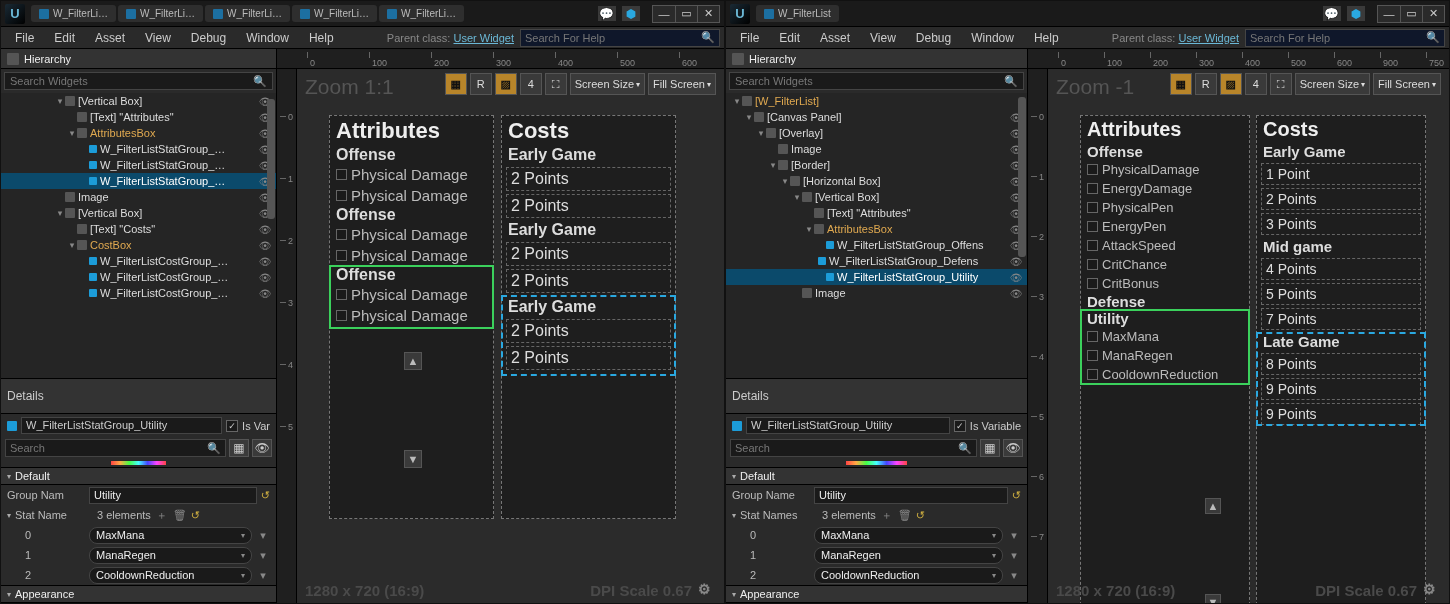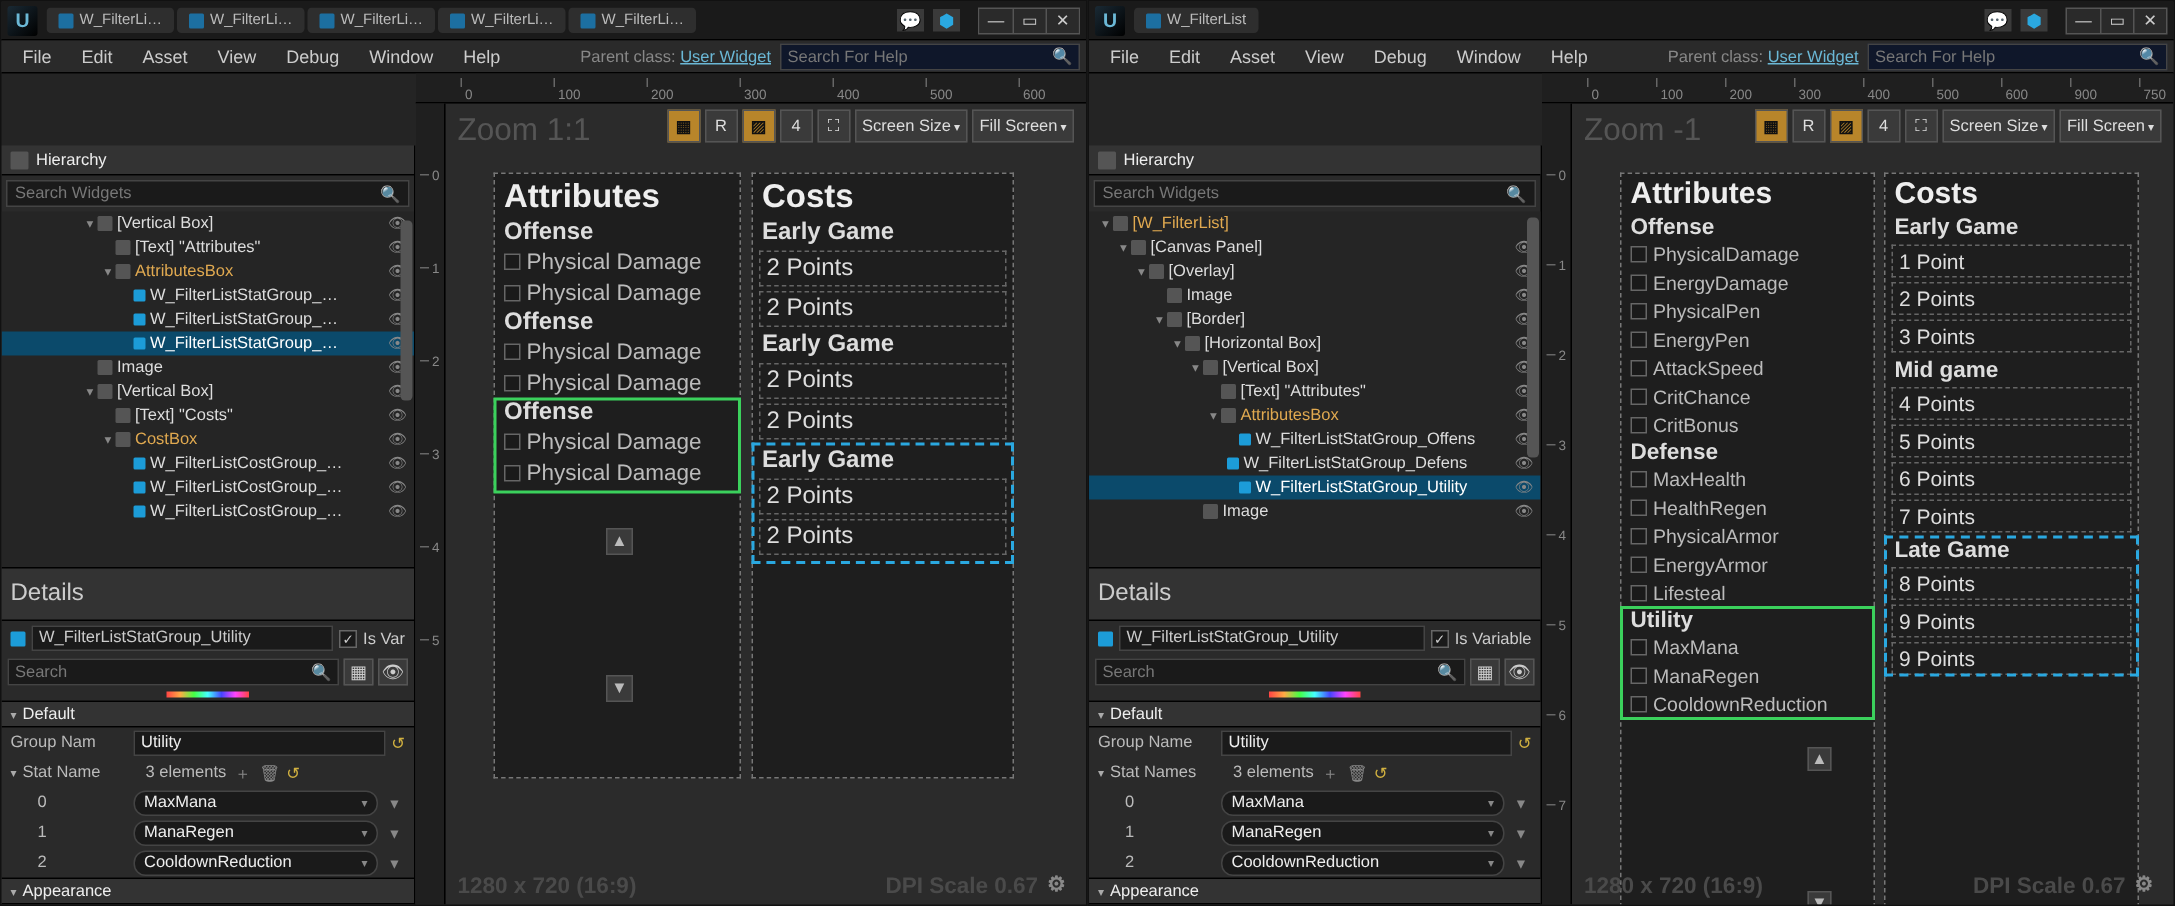--- a/index.html
+++ b/index.html
@@ -60,21 +60,21 @@
   .menubar .spacer{flex:1;}
   .parentclass{color:#888;margin-right:6px;font-size:11px;}
   .parentclass .link{color:#6bb8d6;text-decoration:underline;}
   .searchbox{
     background:#0f172a;border:1px solid #444;height:18px;
     display:flex;align-items:center;padding:0 4px;color:#777;font-size:11px;
     width:200px;
   }
   .searchbox .mag{margin-left:auto;}
   .body3col{flex:1;display:flex;overflow:hidden;}
-  .leftcol{width:276px;display:flex;flex-direction:column;background:#2a2a2a;border-right:1px solid #000;margin-top:48px;}
+  .leftcol{width:276px;display:flex;flex-direction:column;background:#2a2a2a;border-right:1px solid #000;}
   .panelhead{
     height:20px;background:#333;display:flex;align-items:center;padding:0 6px;
     border-bottom:1px solid #000;font-size:11px;color:#eee;
   }
   .panelhead .ico{width:12px;height:12px;margin-right:5px;background:#555;border-radius:1px;}
   .panelsearch{
     margin:3px;background:#1a1a1a;border:1px solid #444;height:18px;
     display:flex;align-items:center;padding:0 5px;color:#777;font-size:11px;
   }
   .panelsearch .mag{margin-left:auto;}
@@ -83,21 +83,21 @@
     display:flex;align-items:center;height:16px;padding-right:4px;
     font-size:11px;color:#ddd;white-space:nowrap;
   }
   .treerow .arrow{width:10px;text-align:center;color:#888;font-size:9px;}
   .treerow .typeico{width:10px;height:10px;margin-right:3px;border-radius:1px;}
   .treerow .eye{margin-left:auto;font-size:10px;color:#888;width:14px;text-align:center;}
   .treerow.orange{color:#e0a950;}
   .treerow.sel{background:#0b4a6b;color:#fff;}
   .treerow .bluechip{width:8px;height:8px;background:#1c9cd8;margin-right:3px;border-radius:1px;flex:none;}
   .scrollthumb{position:absolute;right:1px;width:8px;background:#555;border-radius:3px;}
-  .detailshead{height:20px;background:#333;display:flex;align-items:center;padding:17px 6px;font-size:16px;border-top:1px solid #000;border-bottom:1px solid #000;}
+  .detailshead{height:20px;background:#333;display:flex;align-items:center;padding:17px 6px;font-size:12px;border-top:1px solid #000;border-bottom:1px solid #000;}
   .detailsrow{display:flex;align-items:center;padding:3px 6px;gap:4px;font-size:11px;}
   .detailsrow .chip{width:10px;height:10px;background:#1c9cd8;border-radius:1px;}
   .detailsrow .namebox{flex:1;background:#1a1a1a;border:1px solid #444;padding:1px 4px;height:17px;overflow:hidden;}
   .checkbox{width:12px;height:12px;background:#1a1a1a;border:1px solid #666;display:flex;align-items:center;justify-content:center;font-size:9px;}
   .dbar{margin:2px 4px;height:18px;display:flex;align-items:center;gap:3px;}
   .dbar .propsearch{flex:1;background:#1a1a1a;border:1px solid #444;height:18px;padding:0 4px;color:#777;font-size:11px;display:flex;align-items:center;}
   .dbar .btn{background:#3a3a3a;border:1px solid #555;height:18px;width:20px;display:flex;align-items:center;justify-content:center;font-size:12px;}
   .midrainbow{height:4px;background:linear-gradient(90deg,#f44,#fa4,#4f4,#4ff,#44f,#f4f,#f44);margin:2px 40% 2px 40%;}
   .catrow{background:#333;padding:2px 6px;font-size:11px;color:#eee;display:flex;align-items:center;gap:4px;border-top:1px solid #000;border-bottom:1px solid #000;}
   .catrow .tri{font-size:8px;color:#aaa;}
@@ -686,27 +686,20 @@
         <div id="rw-off">
             <div class="pitem" style="font-size: 13px;"><span class="cb"></span>PhysicalDamage</div>
             <div class="pitem" style="font-size: 13px;"><span class="cb"></span>EnergyDamage</div>
             <div class="pitem" style="font-size: 13px;"><span class="cb"></span>PhysicalPen</div>
             <div class="pitem" style="font-size: 13px;"><span class="cb"></span>EnergyPen</div>
             <div class="pitem" style="font-size: 13px;"><span class="cb"></span>AttackSpeed</div>
             <div class="pitem" style="font-size: 13px;"><span class="cb"></span>CritChance</div>
             <div class="pitem" style="font-size: 13px;"><span class="cb"></span>CritBonus</div>
           </div>
         <div class="psub" style="font-size:15px">Defense</div>
-        <div id="rw-def">
-            <div class="pitem" style="font-size: 13px;"><span class="cb"></span>MaxHealth</div>
-            <div class="pitem" style="font-size: 13px;"><span class="cb"></span>HealthRegen</div>
-            <div class="pitem" style="font-size: 13px;"><span class="cb"></span>PhysicalArmor</div>
-            <div class="pitem" style="font-size: 13px;"><span class="cb"></span>EnergyArmor</div>
-            <div class="pitem" style="font-size: 13px;"><span class="cb"></span>Lifesteal</div>
-          </div>
         <div class="selgreen">
           <div class="psub" style="font-size:15px">Utility</div>
           <div id="rw-util">
               <div class="pitem" style="font-size: 13px;"><span class="cb"></span>MaxMana</div>
               <div class="pitem" style="font-size: 13px;"><span class="cb"></span>ManaRegen</div>
               <div class="pitem" style="font-size: 13px;"><span class="cb"></span>CooldownReduction</div>
             </div>
         </div>
         <div class="scrollv" style="top:382px;height:16px;left:124px;right:auto;width:16px">▲</div>
         <div class="scrollv" style="bottom:4px;height:16px;left:124px;right:auto;width:16px">▼</div>
@@ -716,21 +709,20 @@
         <div class="psub" style="font-size:15px">Early Game</div>
         <div id="rw-early">
             <div class="pbox" style="font-size: 14px;">1 Point</div>
             <div class="pbox" style="font-size: 14px;">2 Points</div>
             <div class="pbox" style="font-size: 14px;">3 Points</div>
           </div>
         <div class="psub" style="font-size:15px">Mid game</div>
         <div id="rw-mid">
             <div class="pbox" style="font-size: 14px;">4 Points</div>
             <div class="pbox" style="font-size: 14px;">5 Points</div>
-            <div class="pbox" style="font-size: 14px;">6 Points</div>
             <div class="pbox" style="font-size: 14px;">7 Points</div>
           </div>
         <div class="selblue">
           <div class="psub" style="font-size:15px">Late Game</div>
           <div id="rw-late">
               <div class="pbox" style="font-size: 14px;">8 Points</div>
               <div class="pbox" style="font-size: 14px;">9 Points</div>
               <div class="pbox" style="font-size: 14px;">9 Points</div>
             </div>
         </div>

